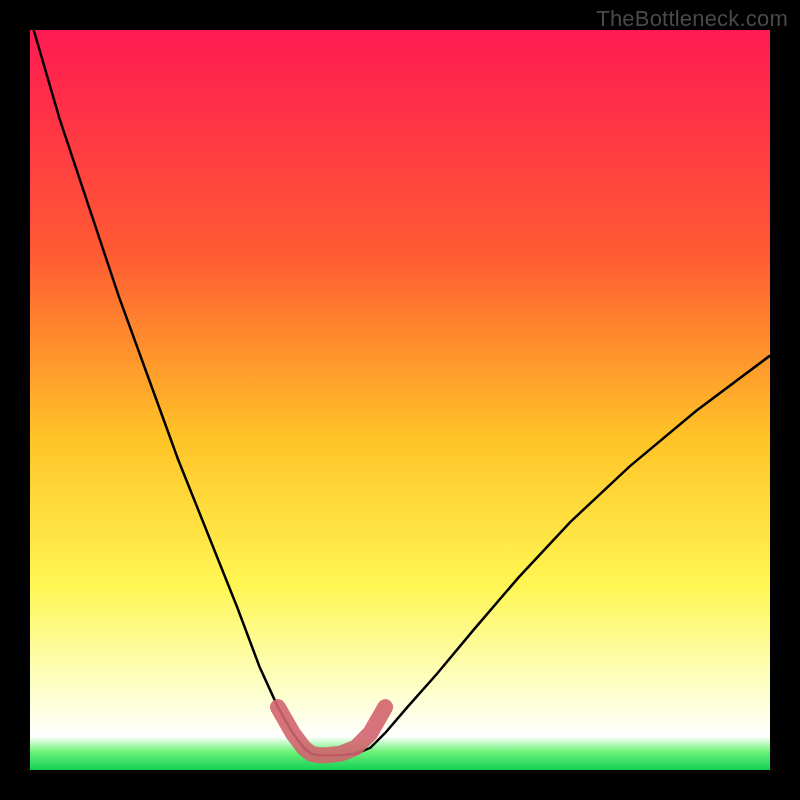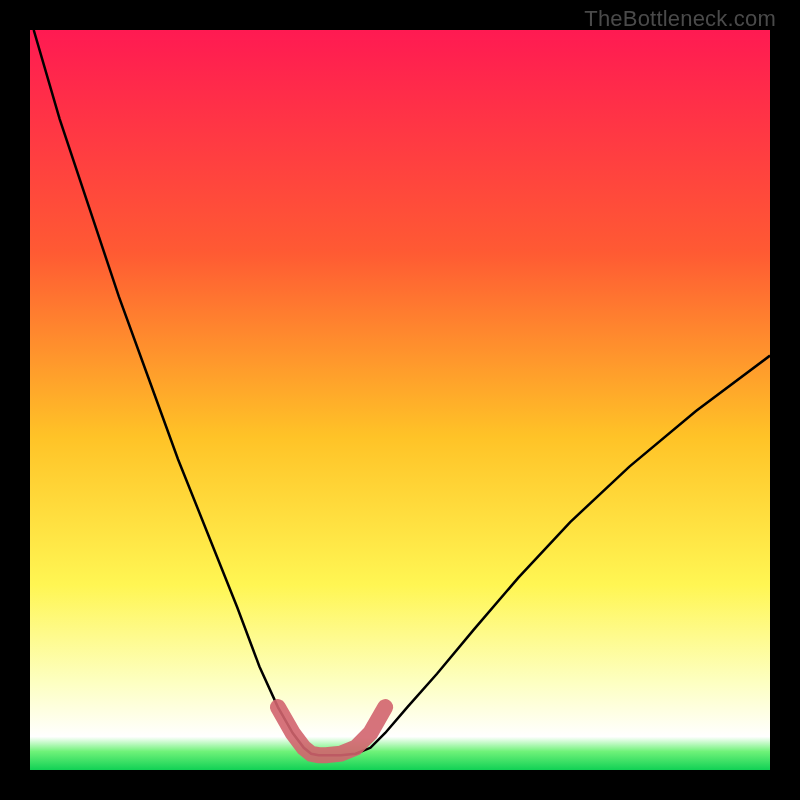--- a/index.html
+++ b/index.html
@@ -20,21 +20,21 @@
   .plot-area {
     position: absolute;
     left: 30px;
     top: 30px;
     width: 740px;
     height: 740px;
   }
   .watermark {
     position: absolute;
     top: 6px;
-    right: 24px;
+    right: 12px;
     color: #4a4a4a;
     font-size: 22px;
     font-weight: 500;
     letter-spacing: 0.2px;
     z-index: 10;
   }
   svg { display: block; }
 </style>
 </head>
 <body>

